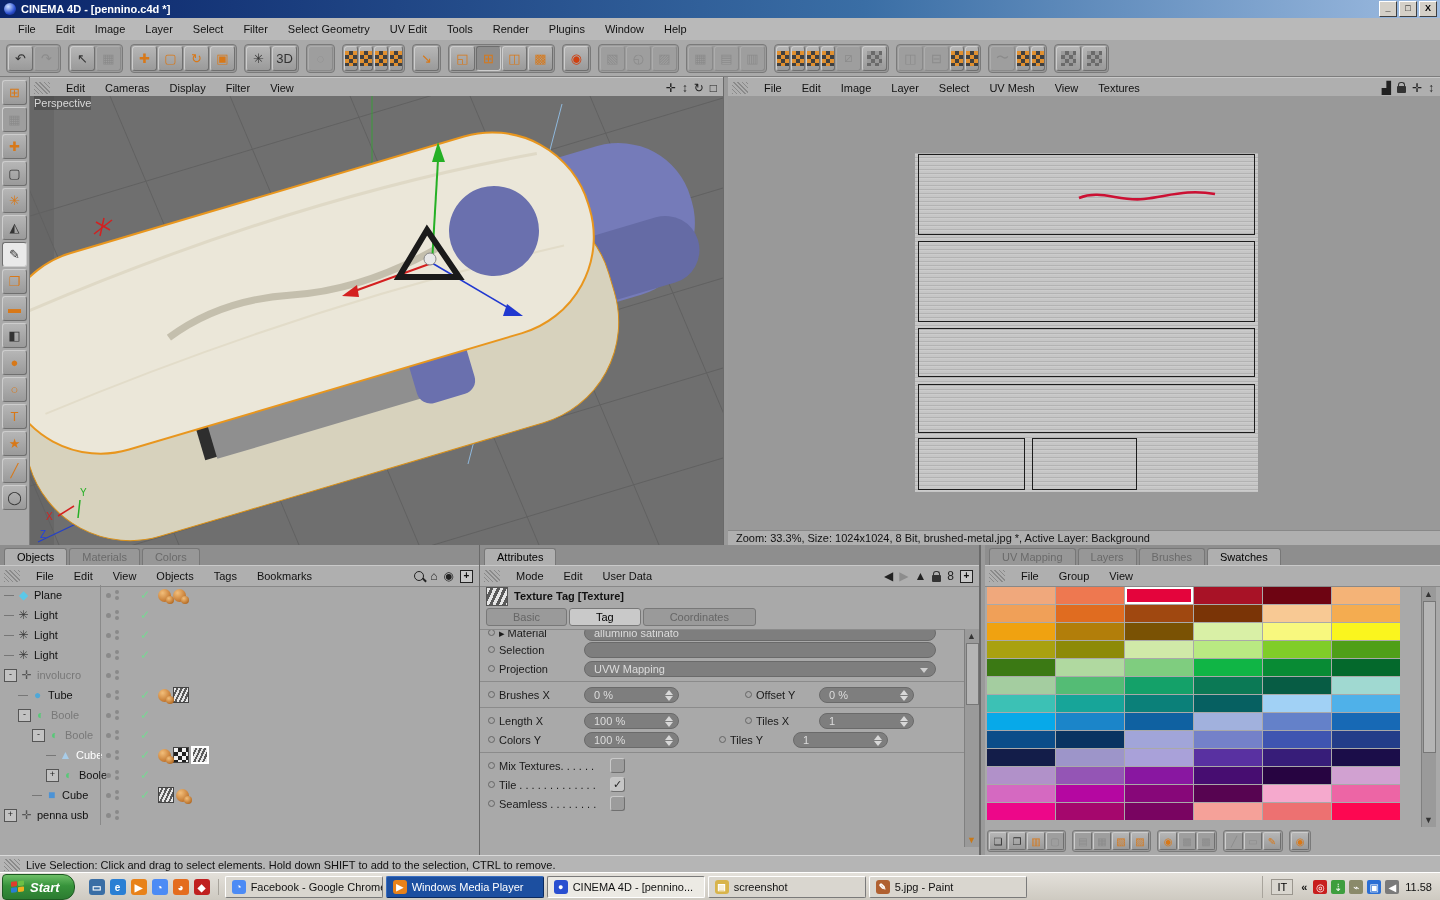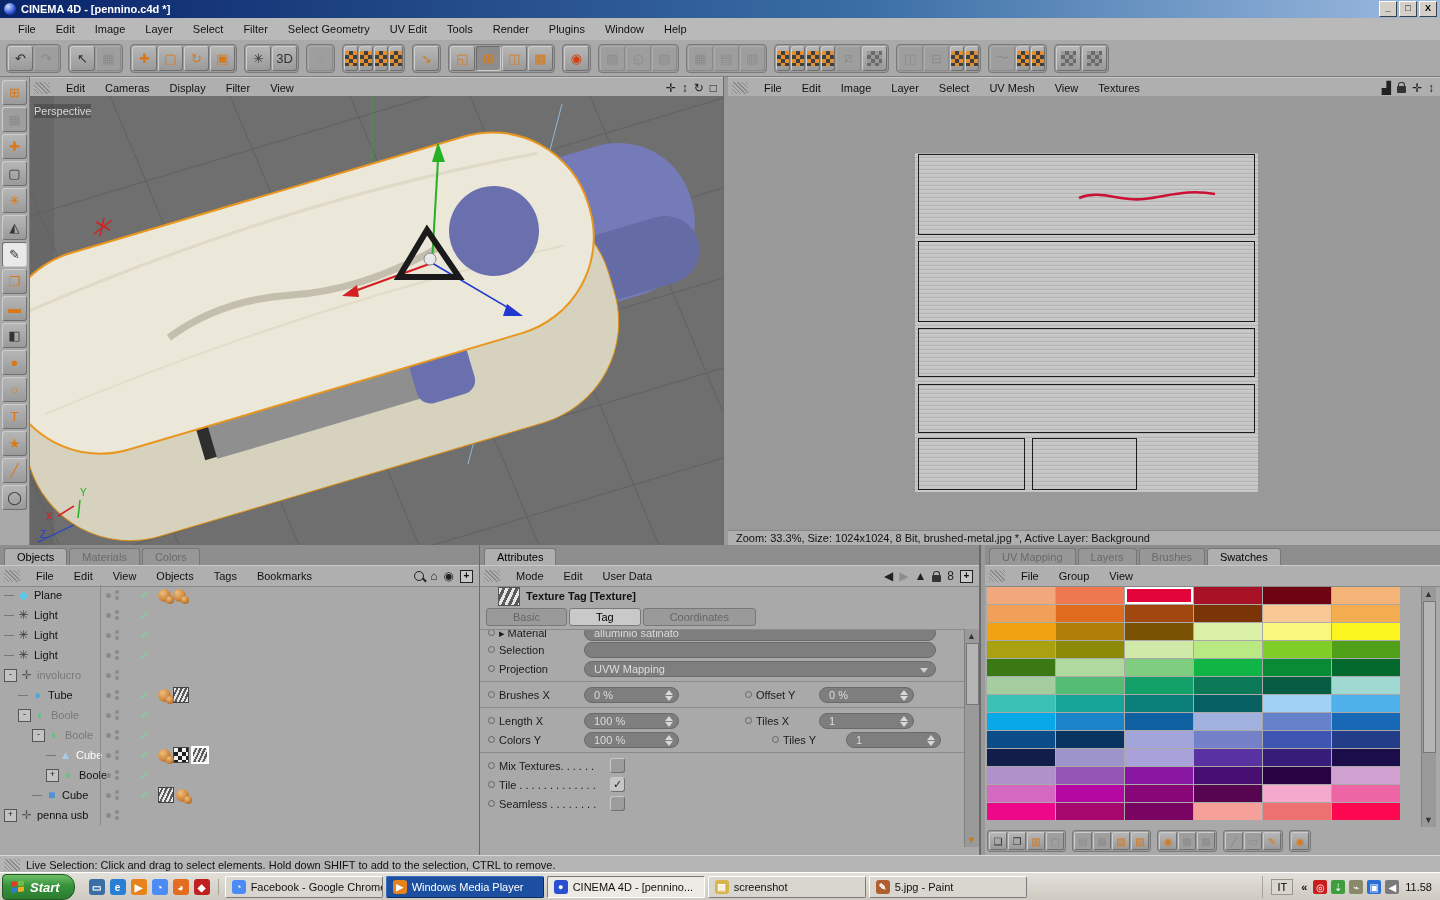--- a/index.html
+++ b/index.html
@@ -34,21 +34,21 @@
   .tb-btn.chk i,.ticon.chk{display:block;width:15px;height:15px;background-image:linear-gradient(45deg,#404040 25%,transparent 25%,transparent 75%,#404040 75%),linear-gradient(45deg,#404040 25%,transparent 25%,transparent 75%,#404040 75%);background-size:8px 8px;background-position:0 0,4px 4px;background-color:#E09030}
   .tb-btn.chkd i{display:block;width:15px;height:15px;background-image:linear-gradient(45deg,#6a6a6a 25%,transparent 25%,transparent 75%,#6a6a6a 75%),linear-gradient(45deg,#6a6a6a 25%,transparent 25%,transparent 75%,#6a6a6a 75%);background-size:8px 8px;background-position:0 0,4px 4px;background-color:#9a9a9a}
   
   #toolcol{left:0;top:77px;width:30px;height:468px;background:#A9A9A9;border-right:1px solid #7d7d7d;display:flex;flex-direction:column;align-items:center;padding-top:3px;box-sizing:border-box;gap:2px}
   .pal-btn{width:25px;height:25px;flex:none;display:flex;align-items:center;justify-content:center;border-radius:3px;background:linear-gradient(#B6B6B6,#9A9A9A);border:1px solid;border-color:#CDCDCD #6F6F6F #6F6F6F #CDCDCD;font-size:13px;color:#333;box-sizing:border-box}
   .pal-btn.o{color:#D87818}.pal-btn.d{color:#8b8b8b;background:#9E9E9E}
   .pal-btn.act{background:#E9E9E9;border-color:#6E6E6E #CDCDCD #CDCDCD #6E6E6E}
   
   #vpmenu{left:30px;top:77px;width:693px;height:19px}
   #viewport{left:30px;top:96px;width:693px;height:449px;background:#6F6F6F;overflow:hidden}
-  #persp{left:4px;top:8px;padding:1px 0;background:rgba(40,40,40,.35);color:#D8D8D8;position:absolute}
+  #persp{left:4px;top:0;padding:1px 0;background:rgba(40,40,40,.35);color:#D8D8D8;position:absolute}
   #vdivider{left:723px;top:77px;width:5px;height:468px;background:#9a9a9a;border-left:1px solid #6a6a6a;border-right:1px solid #c9c9c9}
   
   #uvmenu{left:728px;top:77px;width:712px;height:19px}
   #uvcanvas{left:728px;top:96px;width:712px;height:434px;background:#999;overflow:hidden}
   #metal{position:absolute;left:187px;top:57px;width:343px;height:339px;background-color:#C6C6C6;background-image:repeating-linear-gradient(180deg,rgba(60,60,60,.14) 0 1px,rgba(255,255,255,.10) 1px 2px,transparent 2px 4px)}
   .island{position:absolute;border:1px solid #1c1c1c;box-sizing:border-box}
   #uvstatus{left:728px;top:530px;width:712px;height:15px;background:#AFAFAF;border-top:1px solid #888;display:flex;align-items:center;padding-left:8px;box-sizing:border-box}
   
   .tabstrip{display:flex;gap:2px;padding:3px 4px 0;background:#8E8E8E;align-items:flex-end;box-sizing:border-box}
   .tab{padding:2px 12px 2px;background:#979797;color:#6a6a6a;border:1px solid #777;border-bottom:none;border-radius:3px 3px 0 0;white-space:nowrap}
@@ -70,21 +70,21 @@
   .ddots i{width:4px;height:4px;border-radius:50%;background:#8a8a8a}
   .chk{width:14px;color:#79D694;font-size:12px;flex:none;text-align:center}
   .tags{display:flex;gap:2px;align-items:center;margin-left:6px}
   .tag-sphere{width:13px;height:13px;border-radius:50%;background:radial-gradient(circle at 35% 30%,#F2BE7A,#B05A10);position:relative}
   .tag-sphere:after{content:"";position:absolute;right:-3px;bottom:-2px;width:8px;height:8px;border-radius:50%;background:radial-gradient(circle at 35% 30%,#F2BE7A,#A05008)}
   .tag-check{width:14px;height:14px;background-image:linear-gradient(45deg,#202020 25%,transparent 25%,transparent 75%,#202020 75%),linear-gradient(45deg,#202020 25%,transparent 25%,transparent 75%,#202020 75%);background-size:8px 8px;background-position:0 0,4px 4px;background-color:#F0F0F0;border:1px solid #444}
   .tag-tex{width:14px;height:14px;background:repeating-linear-gradient(115deg,#E6E6E6 0 2px,#5a5a5a 2px 4px);border:1px solid #444}
   .tag-tex.sel{border:2px solid #fff}
   
   #attrpanel{left:480px;top:545px;width:500px;height:310px;background:#A9A9A9;border-right:1px solid #6a6a6a;box-sizing:border-box}
-  #attrhead{position:absolute;left:12px;top:40px;width:486px;height:22px;display:flex;align-items:center;gap:6px;padding-left:6px;box-sizing:border-box}
+  #attrhead{position:absolute;left:0;top:40px;width:486px;height:22px;display:flex;align-items:center;gap:6px;padding-left:6px;box-sizing:border-box}
   .stripe-icon{width:20px;height:17px;background:repeating-linear-gradient(115deg,#E6E6E6 0 3px,#5a5a5a 3px 6px);border:1px solid #555}
   #attrtabs{position:absolute;left:6px;top:63px;display:flex;gap:2px}
   .atab{padding:2px 26px;background:#9A9A9A;color:#666;border:1px solid #787878;border-radius:3px}
   .atab.active{background:#C9C9C9;color:#000}
   #attrbody{position:absolute;left:0;top:84px;width:484px;height:218px;overflow:hidden;border-top:1px solid #8b8b8b}
   .arow{display:flex;align-items:center;height:19px;padding-left:8px}
   .alabel{width:96px;flex:none;white-space:nowrap;color:#1a1a1a}
   .alabel .oo{display:inline-block;width:5px;height:5px;border:1px solid #666;border-radius:50%;margin-right:4px;vertical-align:1px}
   .well{background:#7E7E7E;border:1px solid #6A6A6A;border-radius:9px;color:#DCDCDC;padding:1px 9px;box-sizing:border-box;height:16px;line-height:13px;position:relative;white-space:nowrap;overflow:hidden}
   .well .dd{position:absolute;right:7px;top:6px;width:0;height:0;border-left:4px solid transparent;border-right:4px solid transparent;border-top:5px solid #CFCFCF}
@@ -707,21 +707,21 @@
             <b class="up"></b>
             <b class="dn"></b>
           </span></span>
     </div>
     <div class="arow">
       <span class="alabel"><span class="oo"></span><span>Colors Y</span></span>
       <span class="well" style="width:95px"><span>100 %</span><span class="spin">
             <b class="up"></b>
             <b class="dn"></b>
           </span></span>
-      <span class="alabel" style="width:74px;margin-left:93px"><span class="oo"></span><span>Tiles Y</span></span>
+      <span class="alabel" style="width:74px;margin-left:40px"><span class="oo"></span><span>Tiles Y</span></span>
       <span class="well" style="width:95px"><span>1</span><span class="spin">
             <b class="up"></b>
             <b class="dn"></b>
           </span></span>
     </div>
     <div class="sep"></div>
     <div id="attrchecks">
         <div class="arow">
           <span class="alabel" style="width: 122px;"><span class="oo"></span><span>Mix Textures. . . . . .</span></span>
           <span class="cbox"></span>

